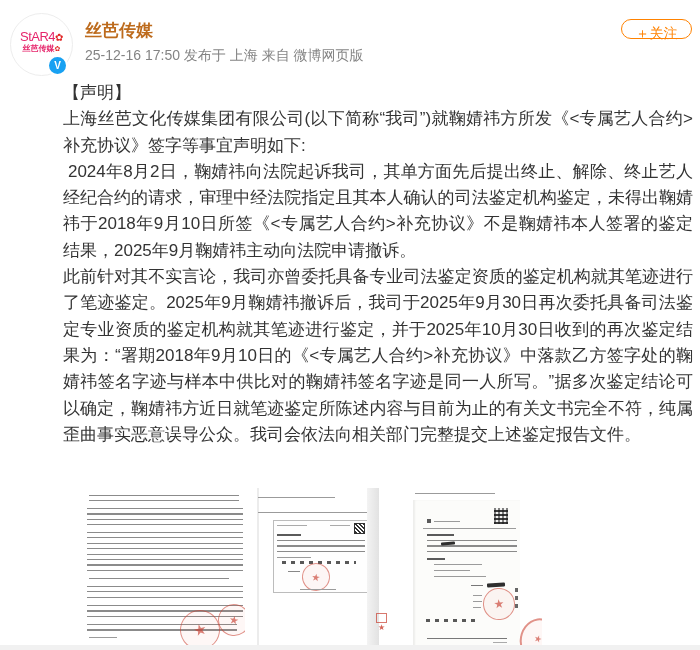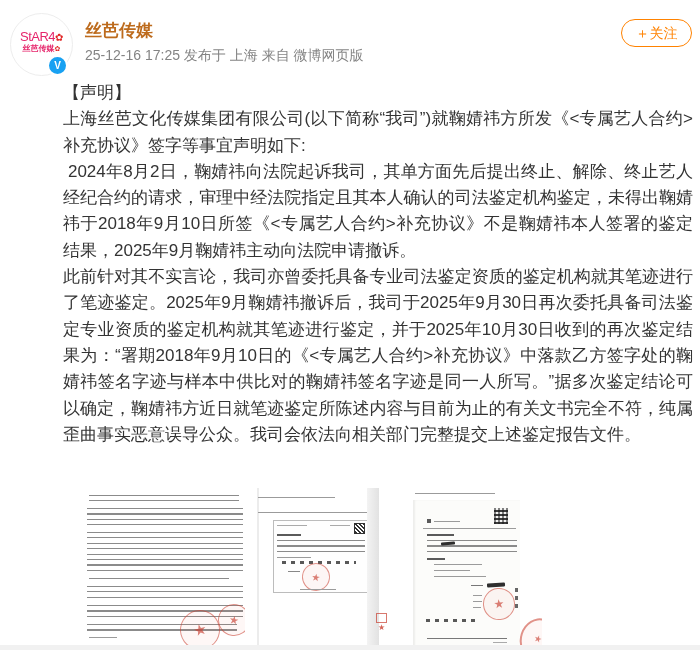--- a/index.html
+++ b/index.html
@@ -11,21 +11,21 @@
           background:#fff;border:1px solid #ededed;box-sizing:border-box;text-align:center;cursor:pointer;}
   .logo1{margin-top:16px;font-weight:normal;font-size:13px;letter-spacing:-.5px;color:#e6256b;line-height:13px;}
   .logo1 .flower{color:#e02525;font-size:10px;}
   .logo2{font-weight:bold;font-size:8px;color:#e6256b;line-height:10px;}
   .logo2 .flower{color:#e02525;font-size:7px;}
   .vbadge{position:absolute;left:47px;top:55px;width:17px;height:17px;border-radius:50%;
           background:#18a1f2;border:2px solid #fff;color:#fff;font-size:10px;font-weight:bold;
           line-height:17px;text-align:center;}
   .uname{position:absolute;left:85px;top:19px;font-size:17px;font-weight:bold;color:#bd6b1d;cursor:pointer;}
   .meta{position:absolute;left:85px;top:47px;font-size:14px;color:#848484;}
-  .followbtn{position:absolute;left:621px;top:19px;width:71px;height:28px;box-sizing:border-box;
+  .followbtn{position:absolute;left:621px;top:19px;width:71px;height:20px;box-sizing:border-box;
              border:1px solid #ff8200;border-radius:15px;color:#ff8200;font-size:14px;
              line-height:26px;text-align:center;background:#fff;cursor:pointer;}
 
   
   .posttext{position:absolute;left:63px;top:80px;width:630px;font-size:17px;line-height:26.3px;
             color:#333;white-space:pre-wrap;text-align:justify;}
 
   
   .doc{position:absolute;background:#fff;overflow:hidden;cursor:pointer;}
   #doc1{left:85px;top:487px;width:160px;height:161px;}
@@ -57,21 +57,21 @@
 
 <div id="app">
 
   <div class="avatar">
     <div class="logo1"><span>StAR4</span><span class="flower">✿</span></div>
     <div class="logo2"><span>丝芭传媒</span><span class="flower">✿</span></div>
   </div>
   <div class="vbadge">V</div>
 
   <div class="uname">丝芭传媒</div>
-  <div class="meta">25-12-16 17:25 发布于 上海 来自 微博网页版</div>
+  <div class="meta">25-12-16 17:50 发布于 上海 来自 微博网页版</div>
 
   <div class="followbtn">＋关注</div>
 
   <div class="posttext">【声明】
 上海丝芭文化传媒集团有限公司(以下简称“我司”)就鞠婧祎方所发《&lt;专属艺人合约&gt;补充协议》签字等事宜声明如下:
  2024年8月2日，鞠婧祎向法院起诉我司，其单方面先后提出终止、解除、终止艺人经纪合约的请求，审理中经法院指定且其本人确认的司法鉴定机构鉴定，未得出鞠婧祎于2018年9月10日所签《&lt;专属艺人合约&gt;补充协议》不是鞠婧祎本人签署的鉴定结果，2025年9月鞠婧祎主动向法院申请撤诉。
 此前针对其不实言论，我司亦曾委托具备专业司法鉴定资质的鉴定机构就其笔迹进行了笔迹鉴定。2025年9月鞠婧祎撤诉后，我司于2025年9月30日再次委托具备司法鉴定专业资质的鉴定机构就其笔迹进行鉴定，并于2025年10月30日收到的再次鉴定结果为：“署期2018年9月10日的《&lt;专属艺人合约&gt;补充协议》中落款乙方签字处的鞠婧祎签名字迹与样本中供比对的鞠婧祎签名字迹是同一人所写。”据多次鉴定结论可以确定，鞠婧祎方近日就笔迹鉴定所陈述内容与目前为止的有关文书完全不符，纯属歪曲事实恶意误导公众。我司会依法向相关部门完整提交上述鉴定报告文件。</div>
 
   <div class="doc" id="doc1">
     <div class="pg" style="left:4px;top:8px;width:150px;height:10px;"></div>

